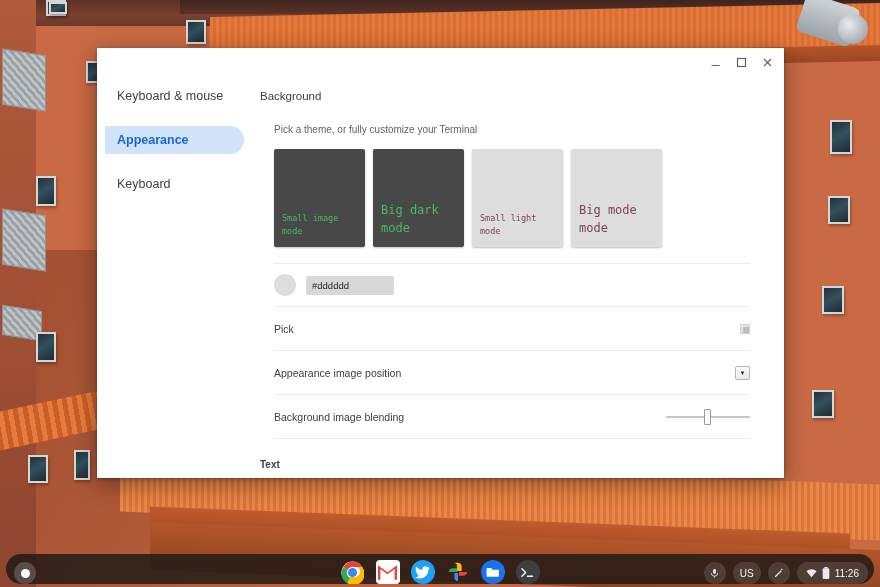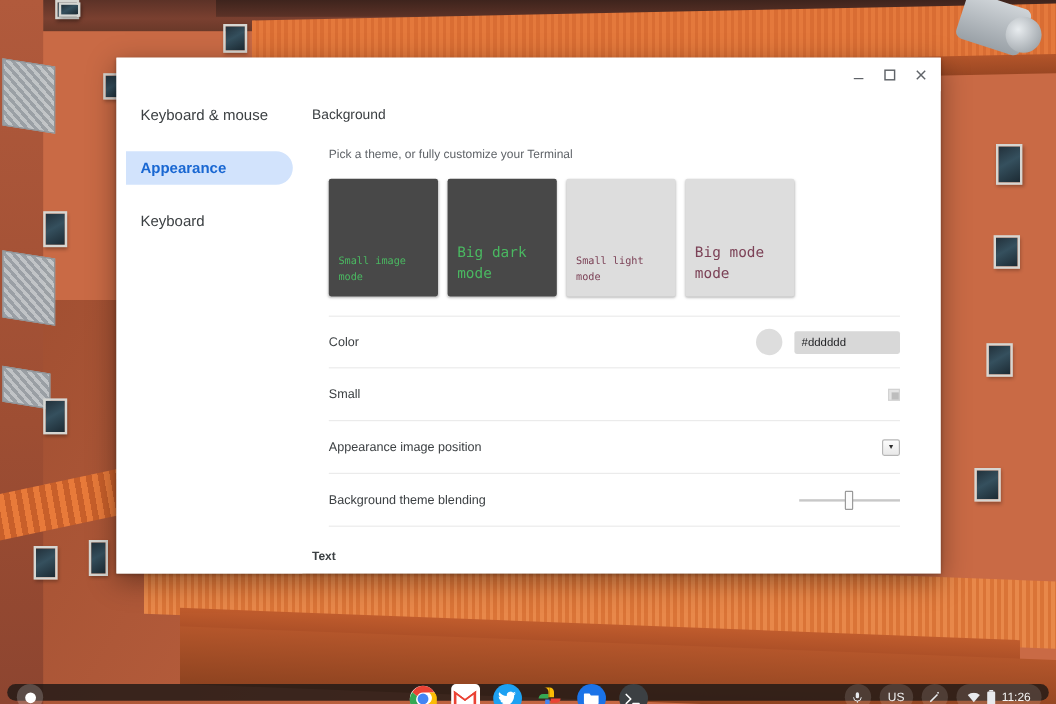--- a/index.html
+++ b/index.html
@@ -278,25 +278,25 @@
   .text-head {
     font-size: 10px;
     color: #3c4043;
     margin: 20px 0 0 0;
   }
 
   
   #shelf {
     position: absolute;
     left: 6px; right: 6px; bottom: 3px;
-    height: 14px;
+    height: 30px;
     background: rgba(30,24,22,.82);
     border-radius: 15px;
     display: flex;
-    align-items: flex-start;
+    align-items: flex-end;
     padding: 0 6px;
   }
   .launcher {
     width: 22px; height: 22px;
     border-radius: 50%;
     background: rgba(255,255,255,.2);
     display: flex; align-items: center; justify-content: center;
     margin-left: 2px;
   }
   .launcher .dot {
@@ -455,45 +455,44 @@
               <div>Big mode</div>
               <div>mode</div>
             </div>
           </div>
 
         </div>
 
         <div class="rows">
 
           <div class="srow">
-            <div class="srow-label">Color</div>
             <div class="srow-ctrl">
               <div class="color-dot"></div>
               <input class="hex-input" type="text" value="#dddddd" style="">
             </div>
           </div>
 
           <div class="srow">
-            <div class="srow-label">Small</div>
+            <div class="srow-label">Pick</div>
             <div class="srow-ctrl">
               <div class="img-pick"></div>
             </div>
           </div>
 
           <div class="srow">
             <div class="srow-label">Appearance image position</div>
             <div class="srow-ctrl">
               <div class="mini-select">
                 <span>▼</span>
               </div>
             </div>
           </div>
 
           <div class="srow">
-            <div class="srow-label">Background theme blending</div>
+            <div class="srow-label">Background image blending</div>
             <div class="srow-ctrl">
               <div class="slider">
                 <div class="track"></div>
                 <div class="thumb"></div>
               </div>
             </div>
           </div>
 
         </div>
 

